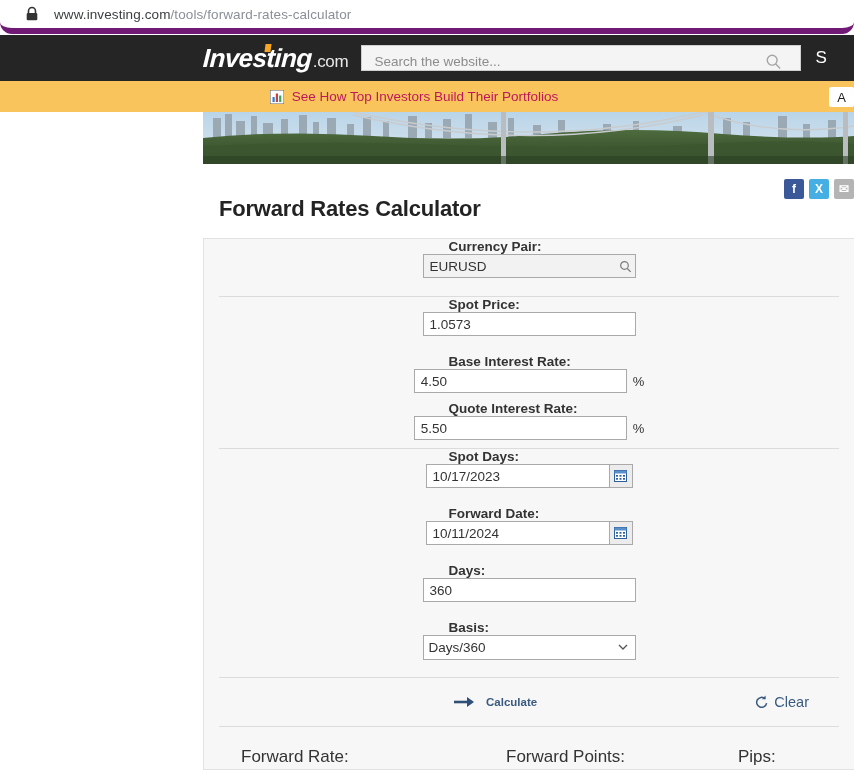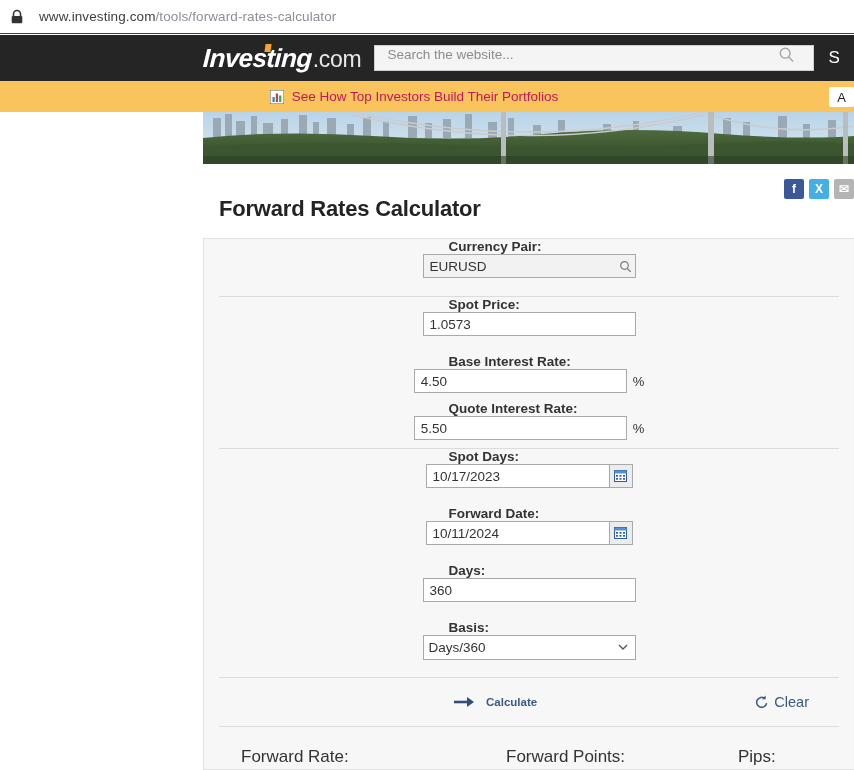--- a/index.html
+++ b/index.html
@@ -10,22 +10,23 @@
     background: #ffffff;
     font-family: "Liberation Sans", sans-serif;
   }
 
   
   .urlbar {
     height: 34px;
     background: #ffffff;
     display: flex;
     align-items: center;
-    padding-left: 9px;
-    border-bottom: 1px solid #701a75;
+    padding-left: 24px;
+    border-bottom: 6px solid #701a75;
+    border-radius: 12px;
   }
   .lock-icon { width: 16px; height: 16px; margin-right: 14px; flex: none; }
   .url-text {
     font-size: 13.5px;
     color: #8a8f98;
     letter-spacing: .1px;
     white-space: nowrap;
   }
   .url-text .dom { color: #3c4043; }
 
@@ -48,39 +49,39 @@
   }
   .logo-main {
     font-size: 26px;
     font-weight: bold;
     color: #ffffff;
     letter-spacing: -0.6px;
     font-style: italic;
     transform: skewX(-3deg);
   }
   .logo-dot {
-    font-size: 23px;
+    font-size: 17px;
     color: #e8e8e8;
     letter-spacing: -0.3px;
     margin-left: 1px;
   }
   .logo-tick {
     position: absolute;
     left: 62px; top: 1px;
     width: 6px; height: 8px;
     background: #f5a623;
     transform: skewX(-8deg);
   }
   .hdr-search {
     margin-left: 13px;
     width: 440px; height: 26px;
     background: #f4f4f4;
     border: 1px solid #cfcfcf;
     display: flex;
-    align-items: flex-start;
+    align-items: flex-end;
     padding: 0 18px 0 10px;
     flex: none;
   }
   .hdr-search input {
     border: 0; outline: 0;
     background: transparent;
     flex: 1;
     font-size: 13.5px;
     color: #5b5b5b;
     font-family: "Liberation Sans", sans-serif;

